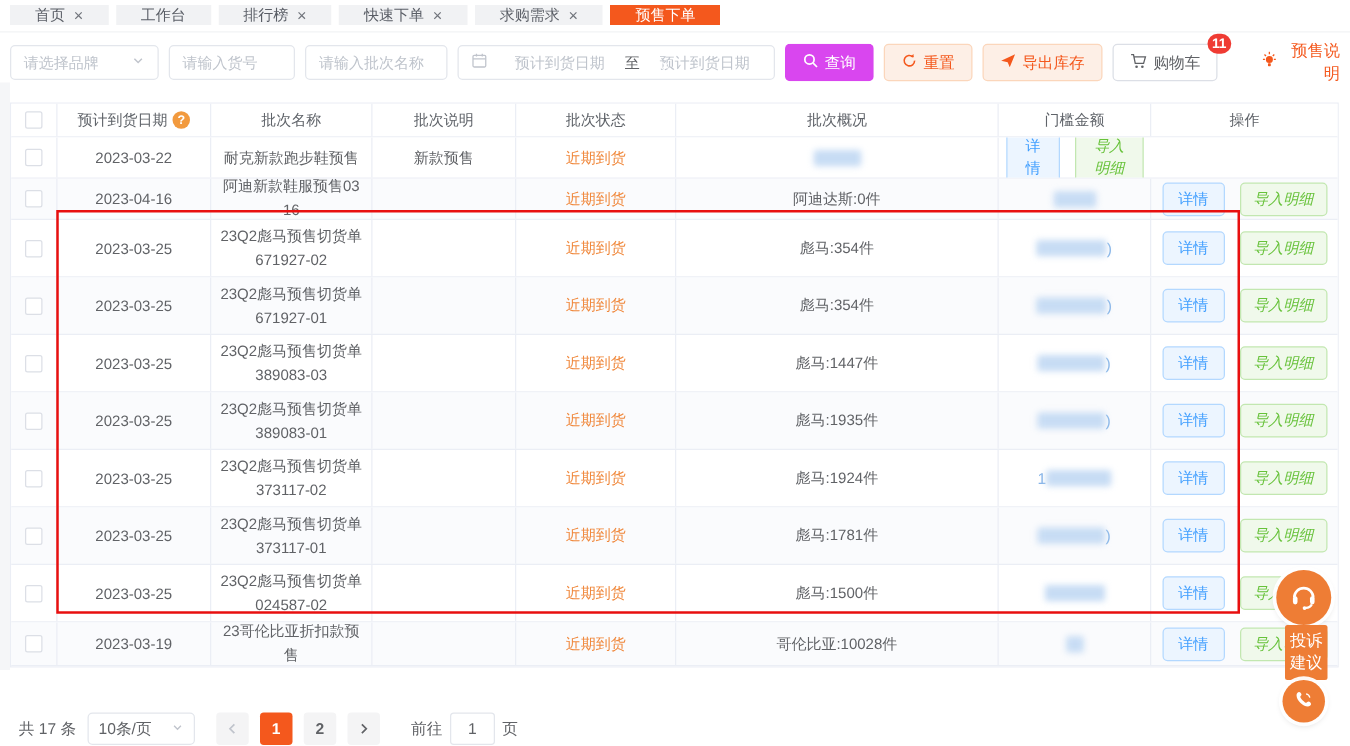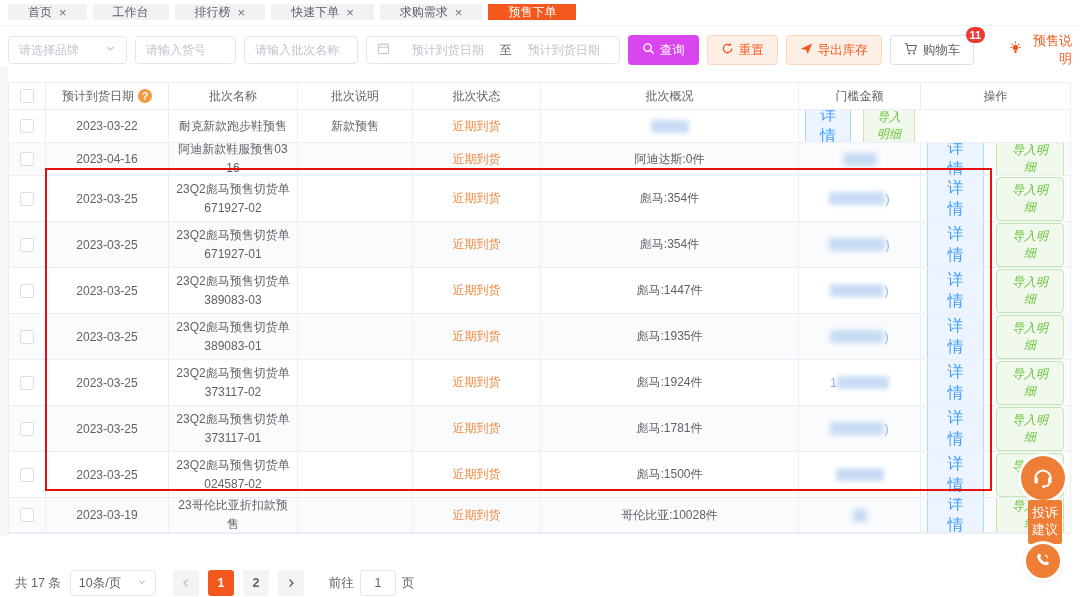--- a/index.html
+++ b/index.html
@@ -49,21 +49,21 @@
         border-right:1px solid #ebeef5; padding:2px 6px; overflow:hidden; }
   .td:last-child { border-right:none; }
   .td.name { line-height:1.55; word-break:break-all; }
   .cb { width:14px; height:14px; border:1px solid #dcdfe6; border-radius:2px; background:#fff; cursor:pointer; }
   .qmark { display:inline-flex; width:14px; height:14px; border-radius:50%; background:#f29a3e; color:#fff;
            font-size:10px; font-weight:bold; align-items:center; justify-content:center; margin-left:4px; }
   .status { color:#f0883c; }
   .blur { display:inline-block; height:13px; border-radius:2px; background:#c7dcf4; filter:blur(2.5px); }
   .thchar { color:#85b4e8; font-size:12.5px; }
   .btn-detail { color:#409eff; background:#ecf5ff; border:1px solid #b3d8ff; border-radius:4px;
-                padding:4px 12px; font-size:16px; cursor:pointer; }
+                padding:4px 12px; font-size:12px; cursor:pointer; }
   .btn-import { color:#67c23a; background:#f0f9eb; border:1px solid #c2e7b0; border-radius:4px;
                 padding:4px 10px; font-size:12px; cursor:pointer;font-style:italic; }
   .actions { gap:12px; }
   
   .redbox { position:absolute; left:45px; top:168px; width:947px; height:323px;
             border:2px solid #e80f0f; pointer-events:none; z-index:5; }
   
   .pagination { display:flex; align-items:center; gap:9px; padding:0 15px; margin-top:36px;
                 font-size:12.5px; color:#606266; }
   .psize { display:flex; align-items:center; justify-content:space-between; width:86px; height:26px;

